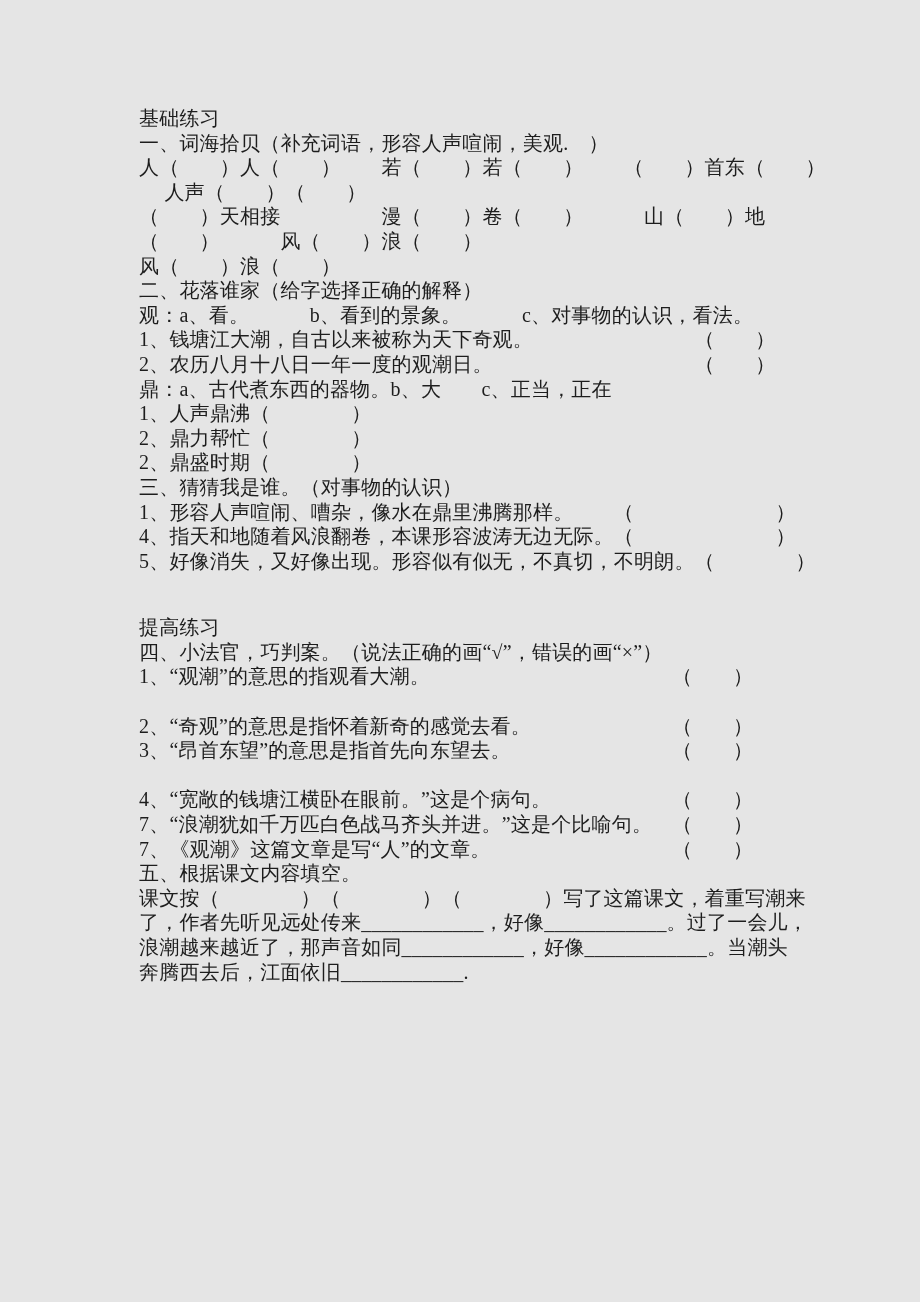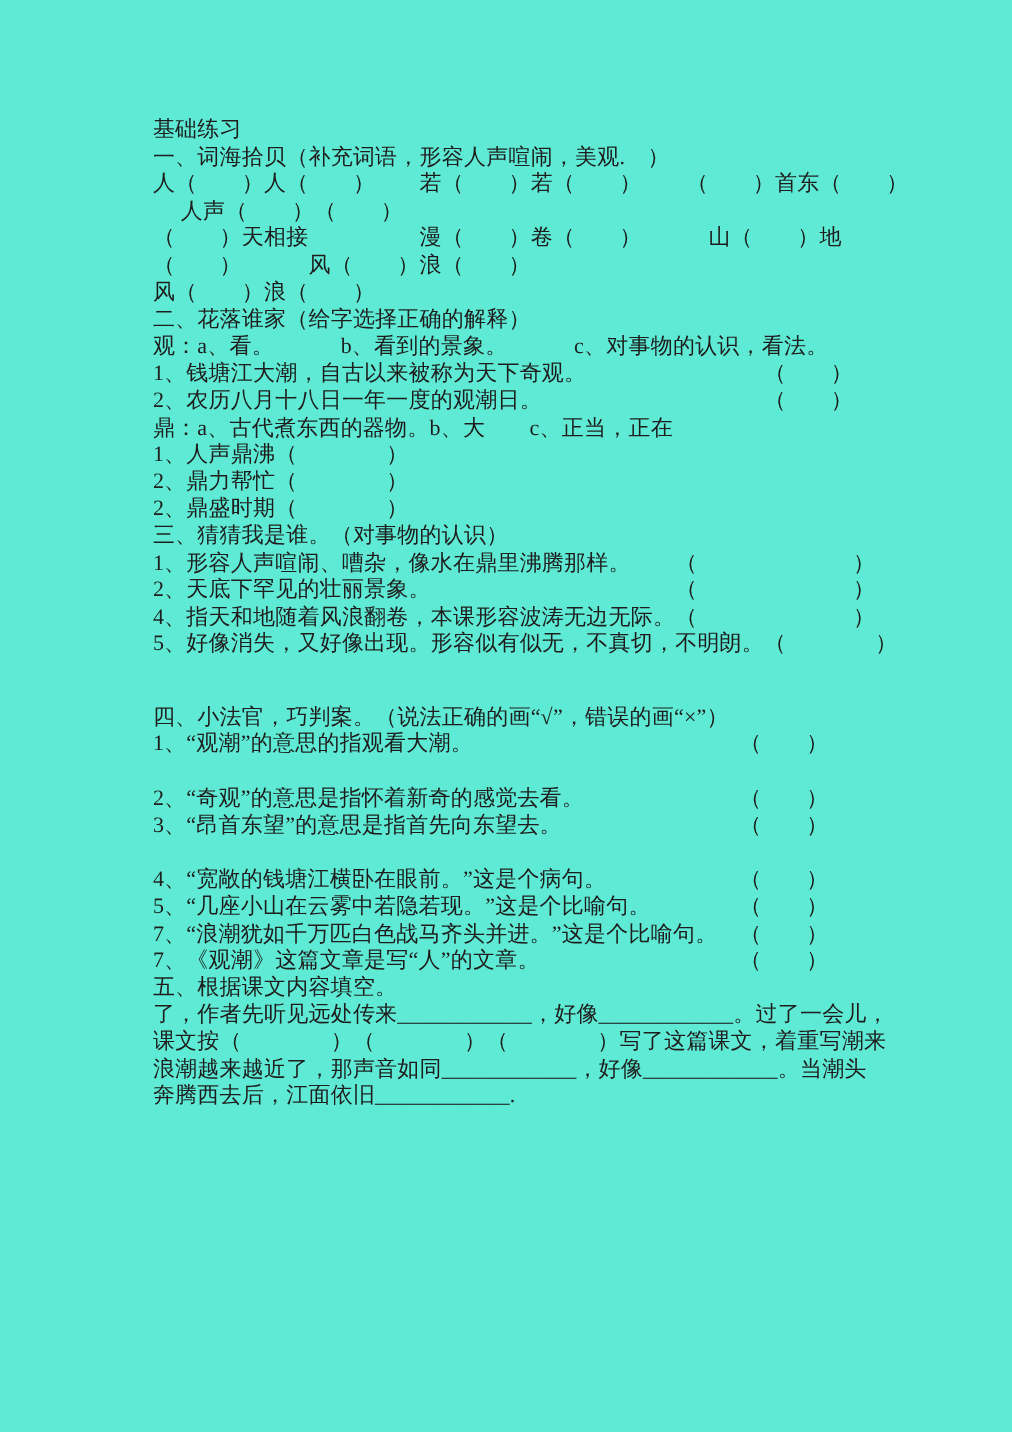--- a/index.html
+++ b/index.html
@@ -11,21 +11,21 @@
     width: 920px;
     height: 1302px;
     background: #ffffff;
     overflow: hidden;
     font-family: "Liberation Serif", "DejaVu Serif", serif;
   }
   .page {
     position: relative;
     width: 920px;
     height: 1302px;
-    background: #5eead4;
+    background: #e5e5e5;
   }
   .doc {
     position: absolute;
     left: 139px;
     top: 106px;
     width: 720px;
     color: #1d1d1d;
   }
   .section { display: block; }
   .section + .section { margin-top: 42px; }
@@ -58,35 +58,34 @@
         <div class="line">二、花落谁家（给字选择正确的解释）</div>
         <div class="line">观：a、看。　　　b、看到的景象。　　　c、对事物的认识，看法。</div>
         <div class="line">1、钱塘江大潮，自古以来被称为天下奇观。　　　　　　　　（　　）</div>
         <div class="line">2、农历八月十八日一年一度的观潮日。　　　　　　　　　　（　　）</div>
         <div class="line">鼎：a、古代煮东西的器物。b、大　　c、正当，正在</div>
         <div class="line">1、人声鼎沸（　　　　）</div>
         <div class="line">2、鼎力帮忙（　　　　）</div>
         <div class="line">2、鼎盛时期（　　　　）</div>
         <div class="line">三、猜猜我是谁。（对事物的认识）</div>
         <div class="line">1、形容人声喧闹、嘈杂，像水在鼎里沸腾那样。　　（　　　　　　　）</div>
-        <div class="line">2、天底下罕见的壮丽景象。　　　　　　　　　　　（　　　　　　　）</div>
         <div class="line">4、指天和地随着风浪翻卷，本课形容波涛无边无际。（　　　　　　　）</div>
         <div class="line">5、好像消失，又好像出现。形容似有似无，不真切，不明朗。（　　　　）</div>
       </div>
       <div class="section">
+        <div class="line heading">提高练习</div>
         <div class="line">四、小法官，巧判案。（说法正确的画“√”，错误的画“×”）</div>
         <div class="line">1、“观潮”的意思的指观看大潮。　　　　　　　　　　　　（　　）</div>
         <div class="line empty"></div>
         <div class="line">2、“奇观”的意思是指怀着新奇的感觉去看。　　　　　　　（　　）</div>
         <div class="line">3、“昂首东望”的意思是指首先向东望去。　　　　　　　　（　　）</div>
         <div class="line empty"></div>
         <div class="line">4、“宽敞的钱塘江横卧在眼前。”这是个病句。　　　　　　（　　）</div>
-        <div class="line">5、“几座小山在云雾中若隐若现。”这是个比喻句。　　　　（　　）</div>
         <div class="line">7、“浪潮犹如千万匹白色战马齐头并进。”这是个比喻句。　（　　）</div>
         <div class="line">7、《观潮》这篇文章是写“人”的文章。　　　　　　　　　（　　）</div>
         <div class="line">五、根据课文内容填空。</div>
+        <div class="line">课文按（　　　　）（　　　　）（　　　　）写了这篇课文，着重写潮来</div>
         <div class="line">了，作者先听见远处传来____________，好像____________。过了一会儿，</div>
-        <div class="line">课文按（　　　　）（　　　　）（　　　　）写了这篇课文，着重写潮来</div>
         <div class="line">浪潮越来越近了，那声音如同____________，好像____________。当潮头</div>
         <div class="line">奔腾西去后，江面依旧____________.</div>
       </div>
     </div>
 </div>
 
 </body></html>

